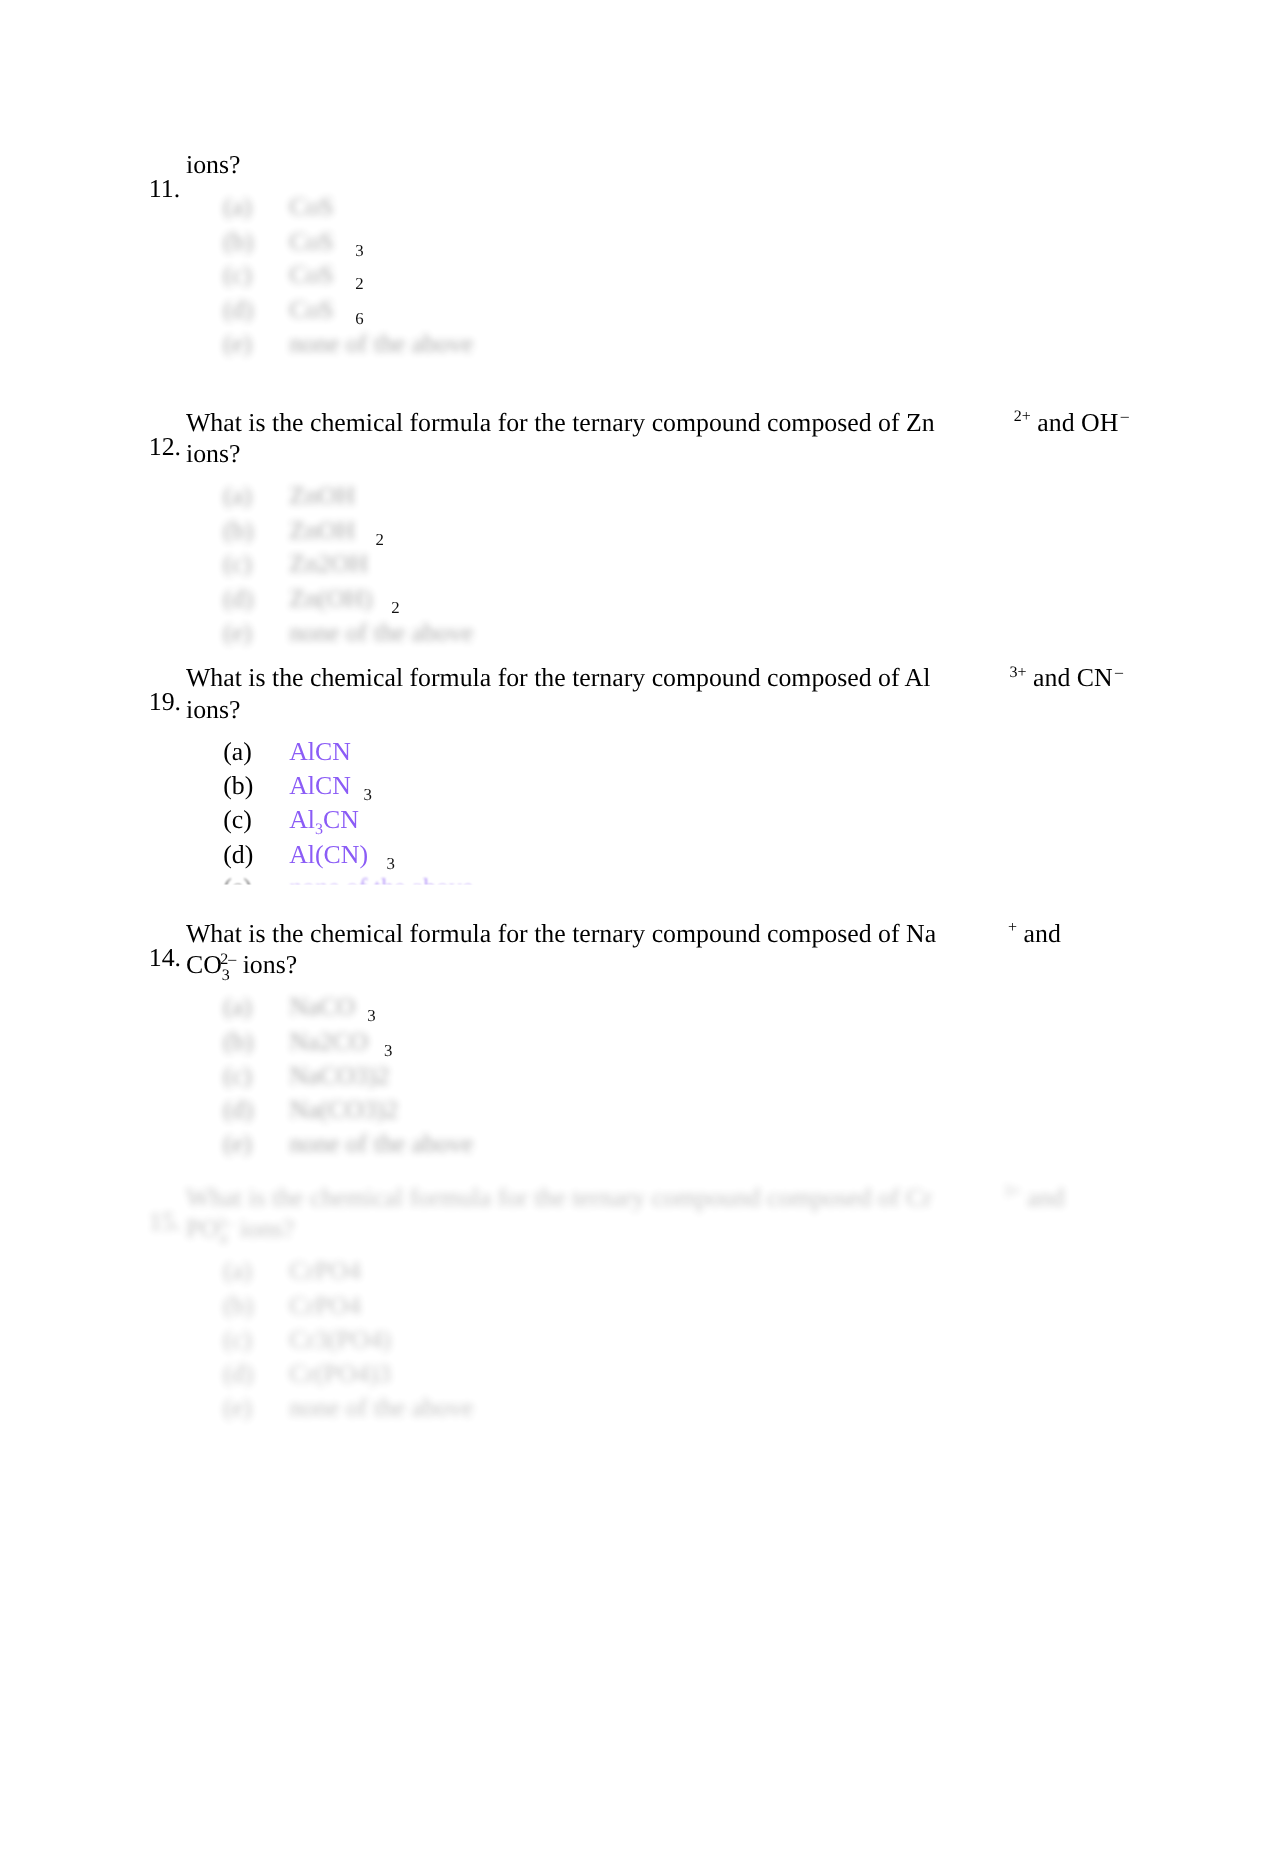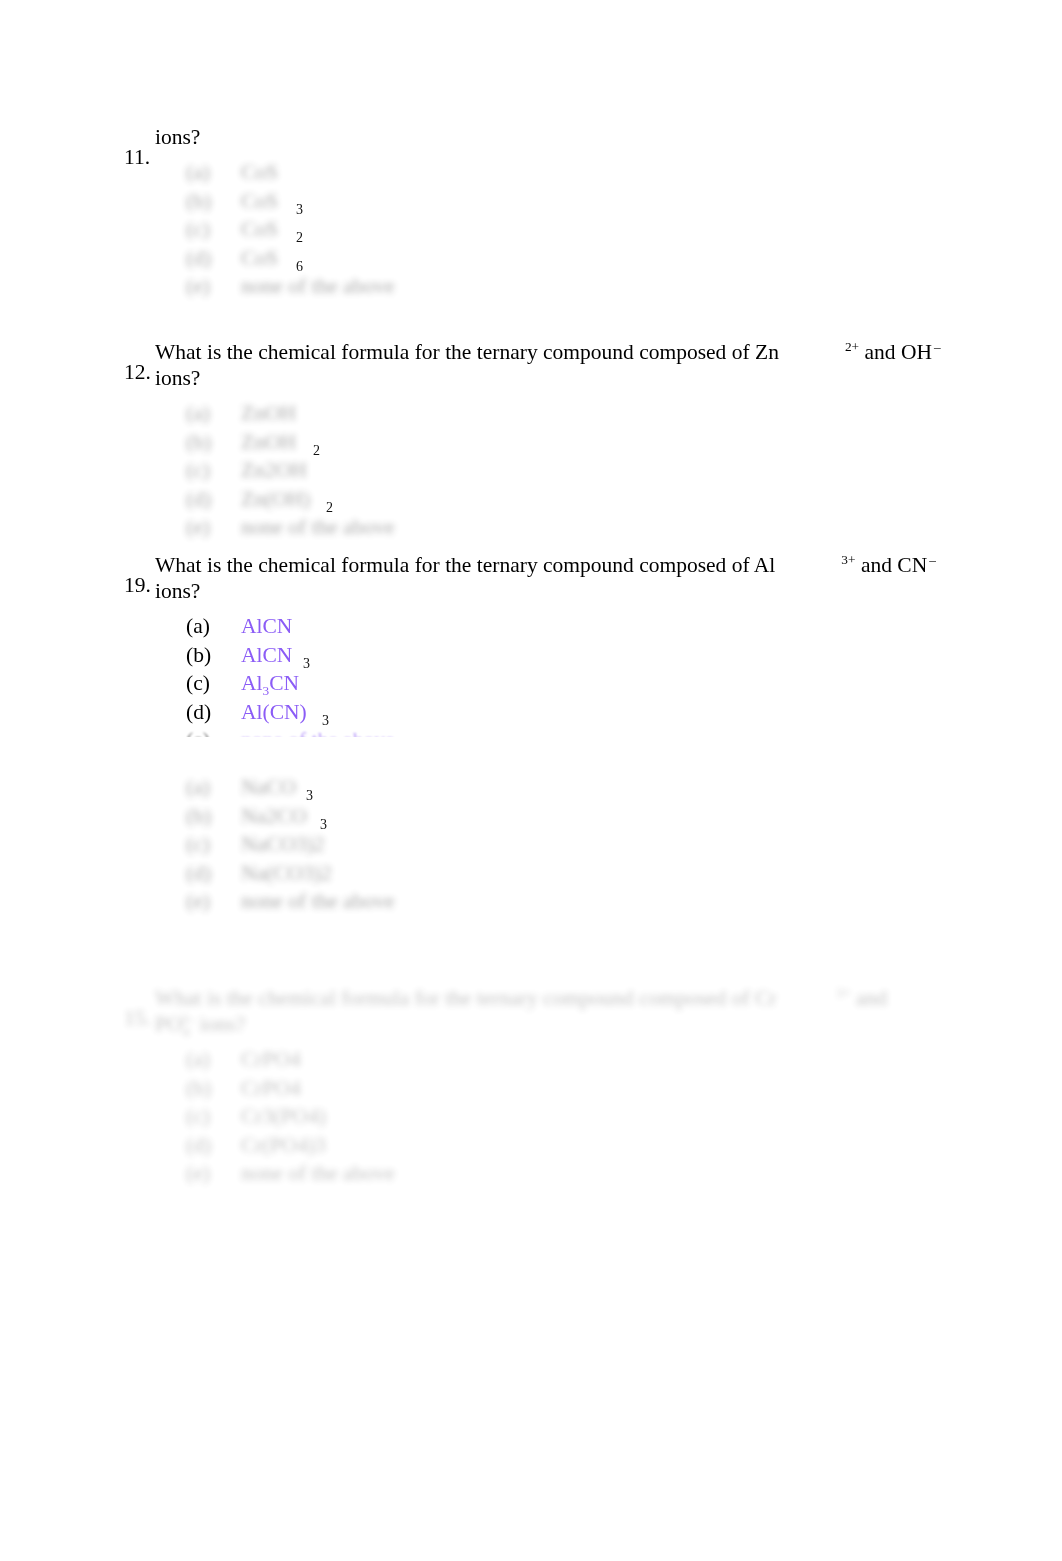--- a/index.html
+++ b/index.html
@@ -248,20 +248,33 @@
         <span class="sharp-sub" style="left:136px;">3</span>
       </div>
       <div class="clip-row">
         <span class="opt-label clip-inner">(e)</span>
         <span class="opt-text clip-inner">none of the above</span>
       </div>
     </div>
   </div>
 
   <div class="question" style="top:765px;">
+    <div class="q-head">
+      <span class="q-num">14.</span>
+      <div class="q-body">
+        <span class="q-line1">
+          <span>What is the chemical formula for the ternary compound composed of Na</span><span class="ion-tail-narrow"><sup class="sup">+</sup>
+          <span>and</span></span>
+        </span>
+        <span class="q-line2">
+          <span>CO</span><sub class="sub">3</sub><sup class="sup" style="margin-left:-8px;">2–</sup>
+          <span>ions?</span>
+        </span>
+      </div>
+    </div>
     <div class="options">
       <div class="opt-row">
         <span class="opt-label blurred">(a)</span>
         <span class="opt-text blurred">NaCO</span>
         <span class="sharp-sub" style="left:120px;">3</span>
       </div>
       <div class="opt-row">
         <span class="opt-label blurred">(b)</span>
         <span class="opt-text blurred">Na2CO</span>
         <span class="sharp-sub" style="left:134px;">3</span>

